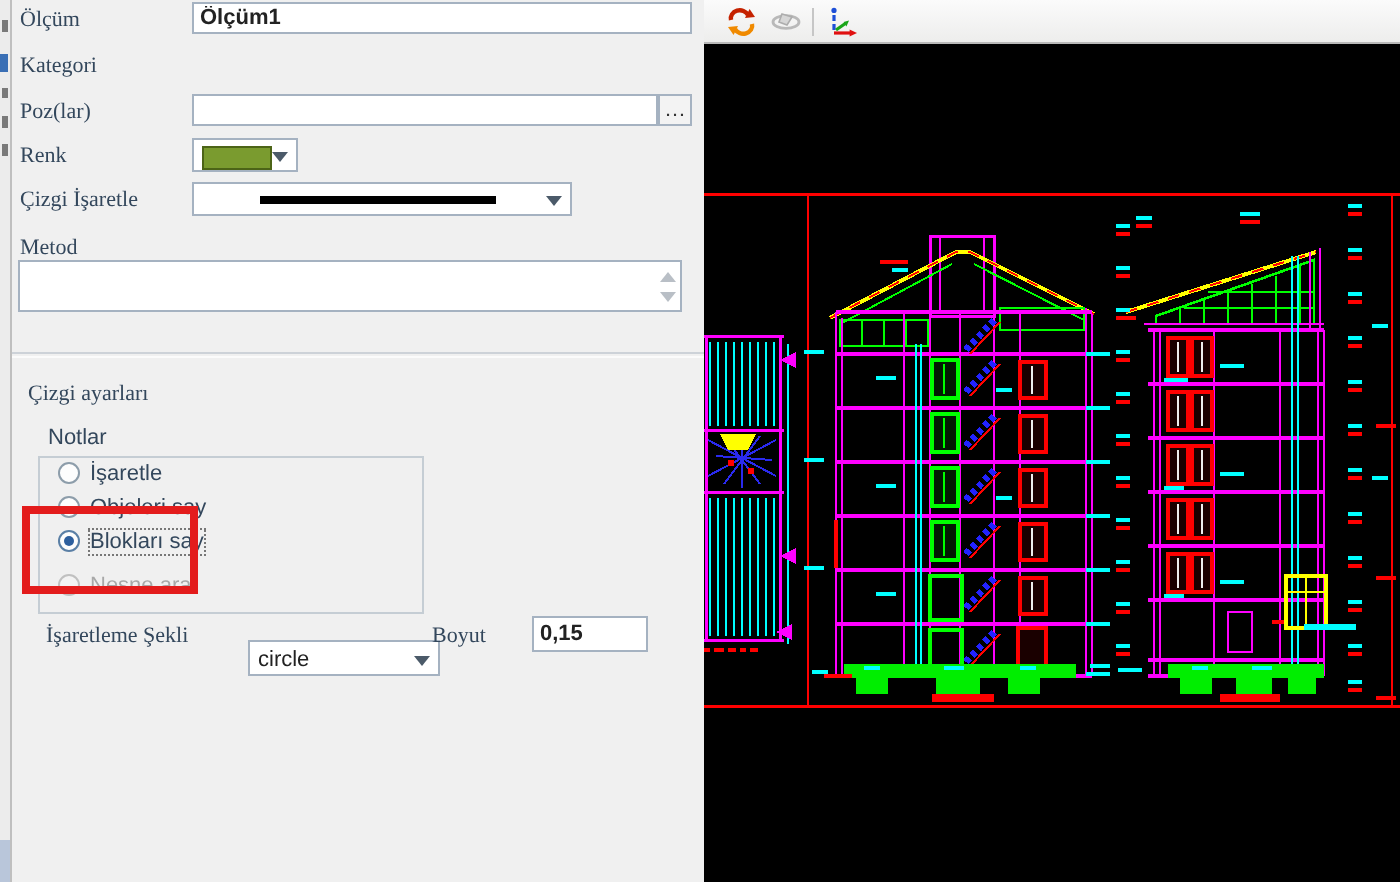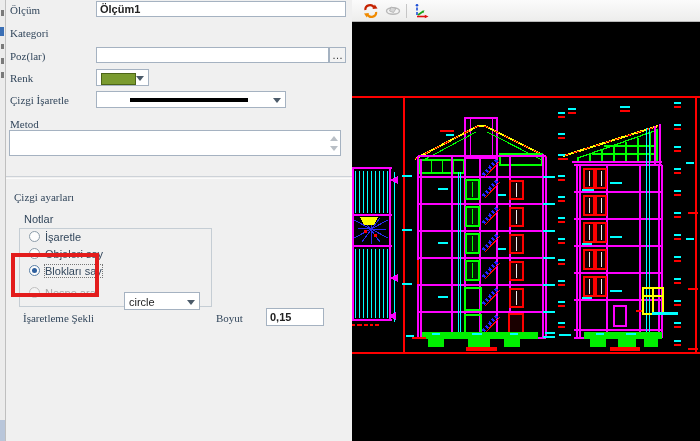--- a/index.html
+++ b/index.html
@@ -117,21 +117,21 @@
     <span class="rlbl">Blokları say</span>
   </div>
   <div class="radio-row dis" style="top:287px">
     <span class="rb"></span>
     <span class="rlbl">Nesne ara</span>
   </div>
 
   <div class="hl-rect"></div>
 
   <div class="lbl" style="left:17px;top:312px">İşaretleme Şekli</div>
-  <div class="combo" style="left:118px;top:292px;width:76px;height:18px">
+  <div class="combo" style="left:118px;top:320px;width:96px;height:18px">
     <span class="val" style="top:3px">circle</span>
     <span class="arr" style="top:7px"></span>
   </div>
   <div class="lbl" style="left:210px;top:312px">Boyut</div>
   <input class="tbox" style="left: 260px; top: 308px; width: 58px; height: 18px;" type="text" value="0,15">
 </div>
 
 <div class="toolbar">
   <div class="tb-btn" style="left:10px">
     <svg width="18" height="16" viewBox="0 0 18 16">

